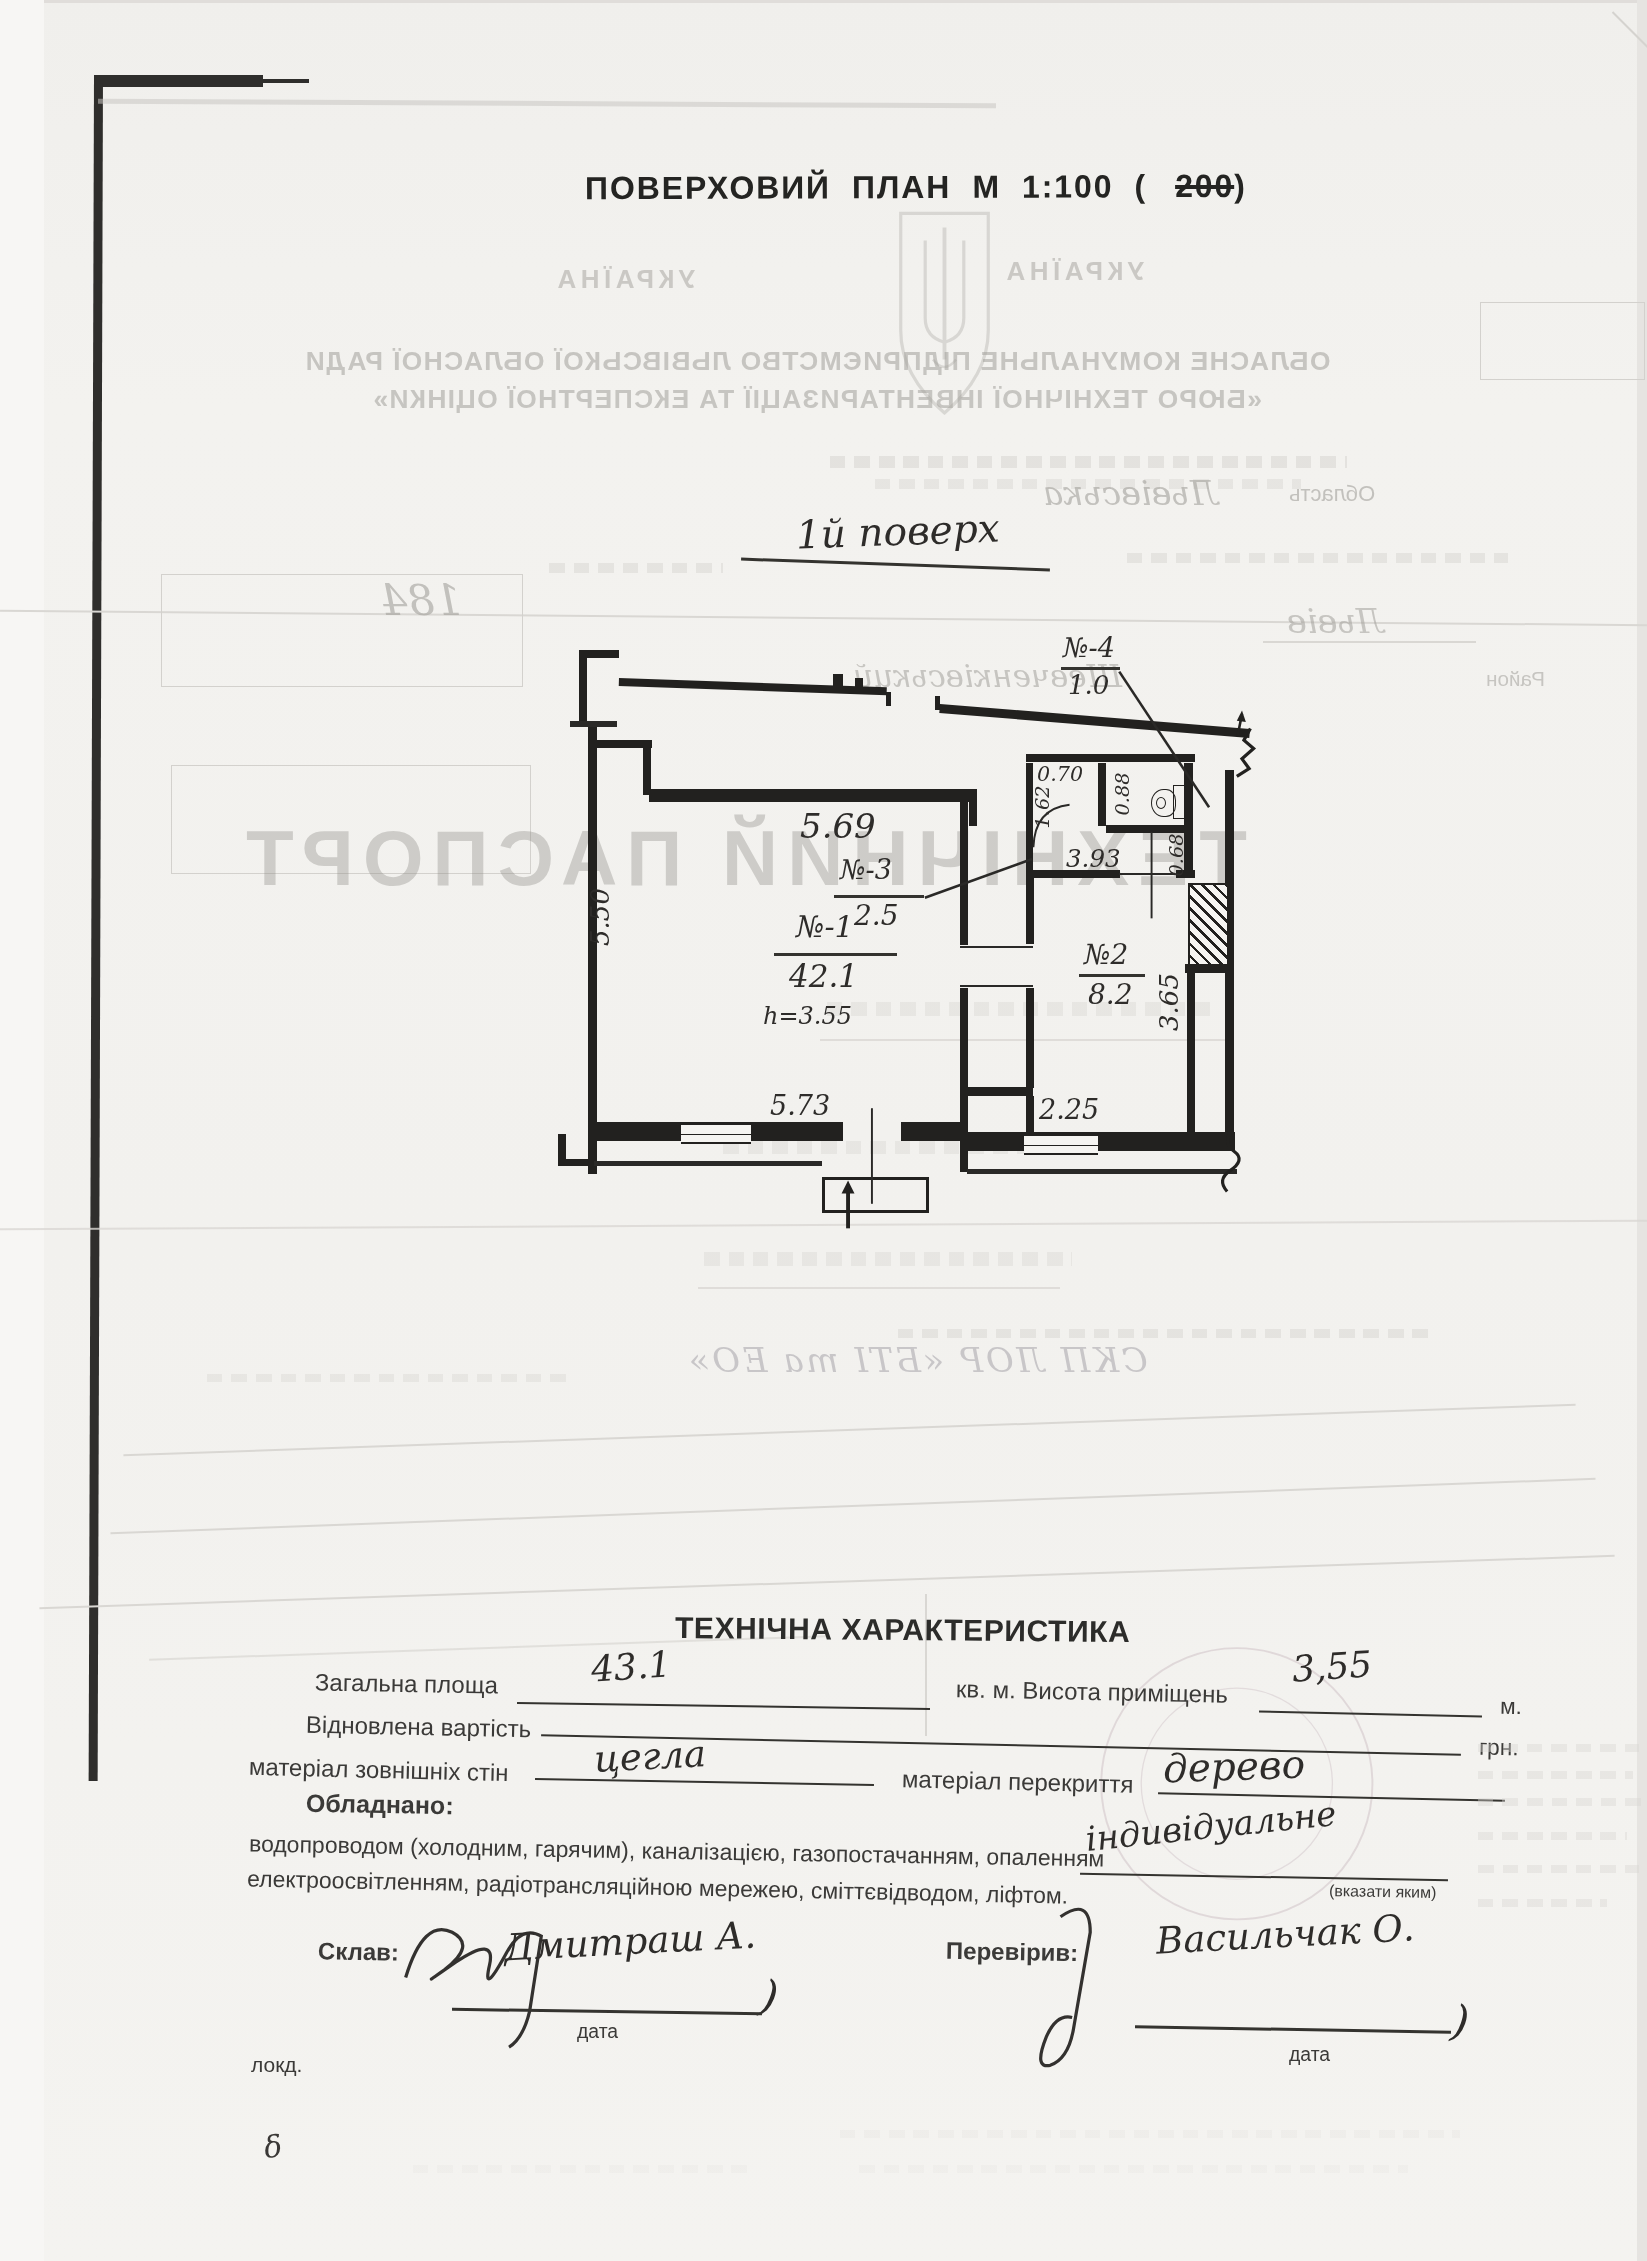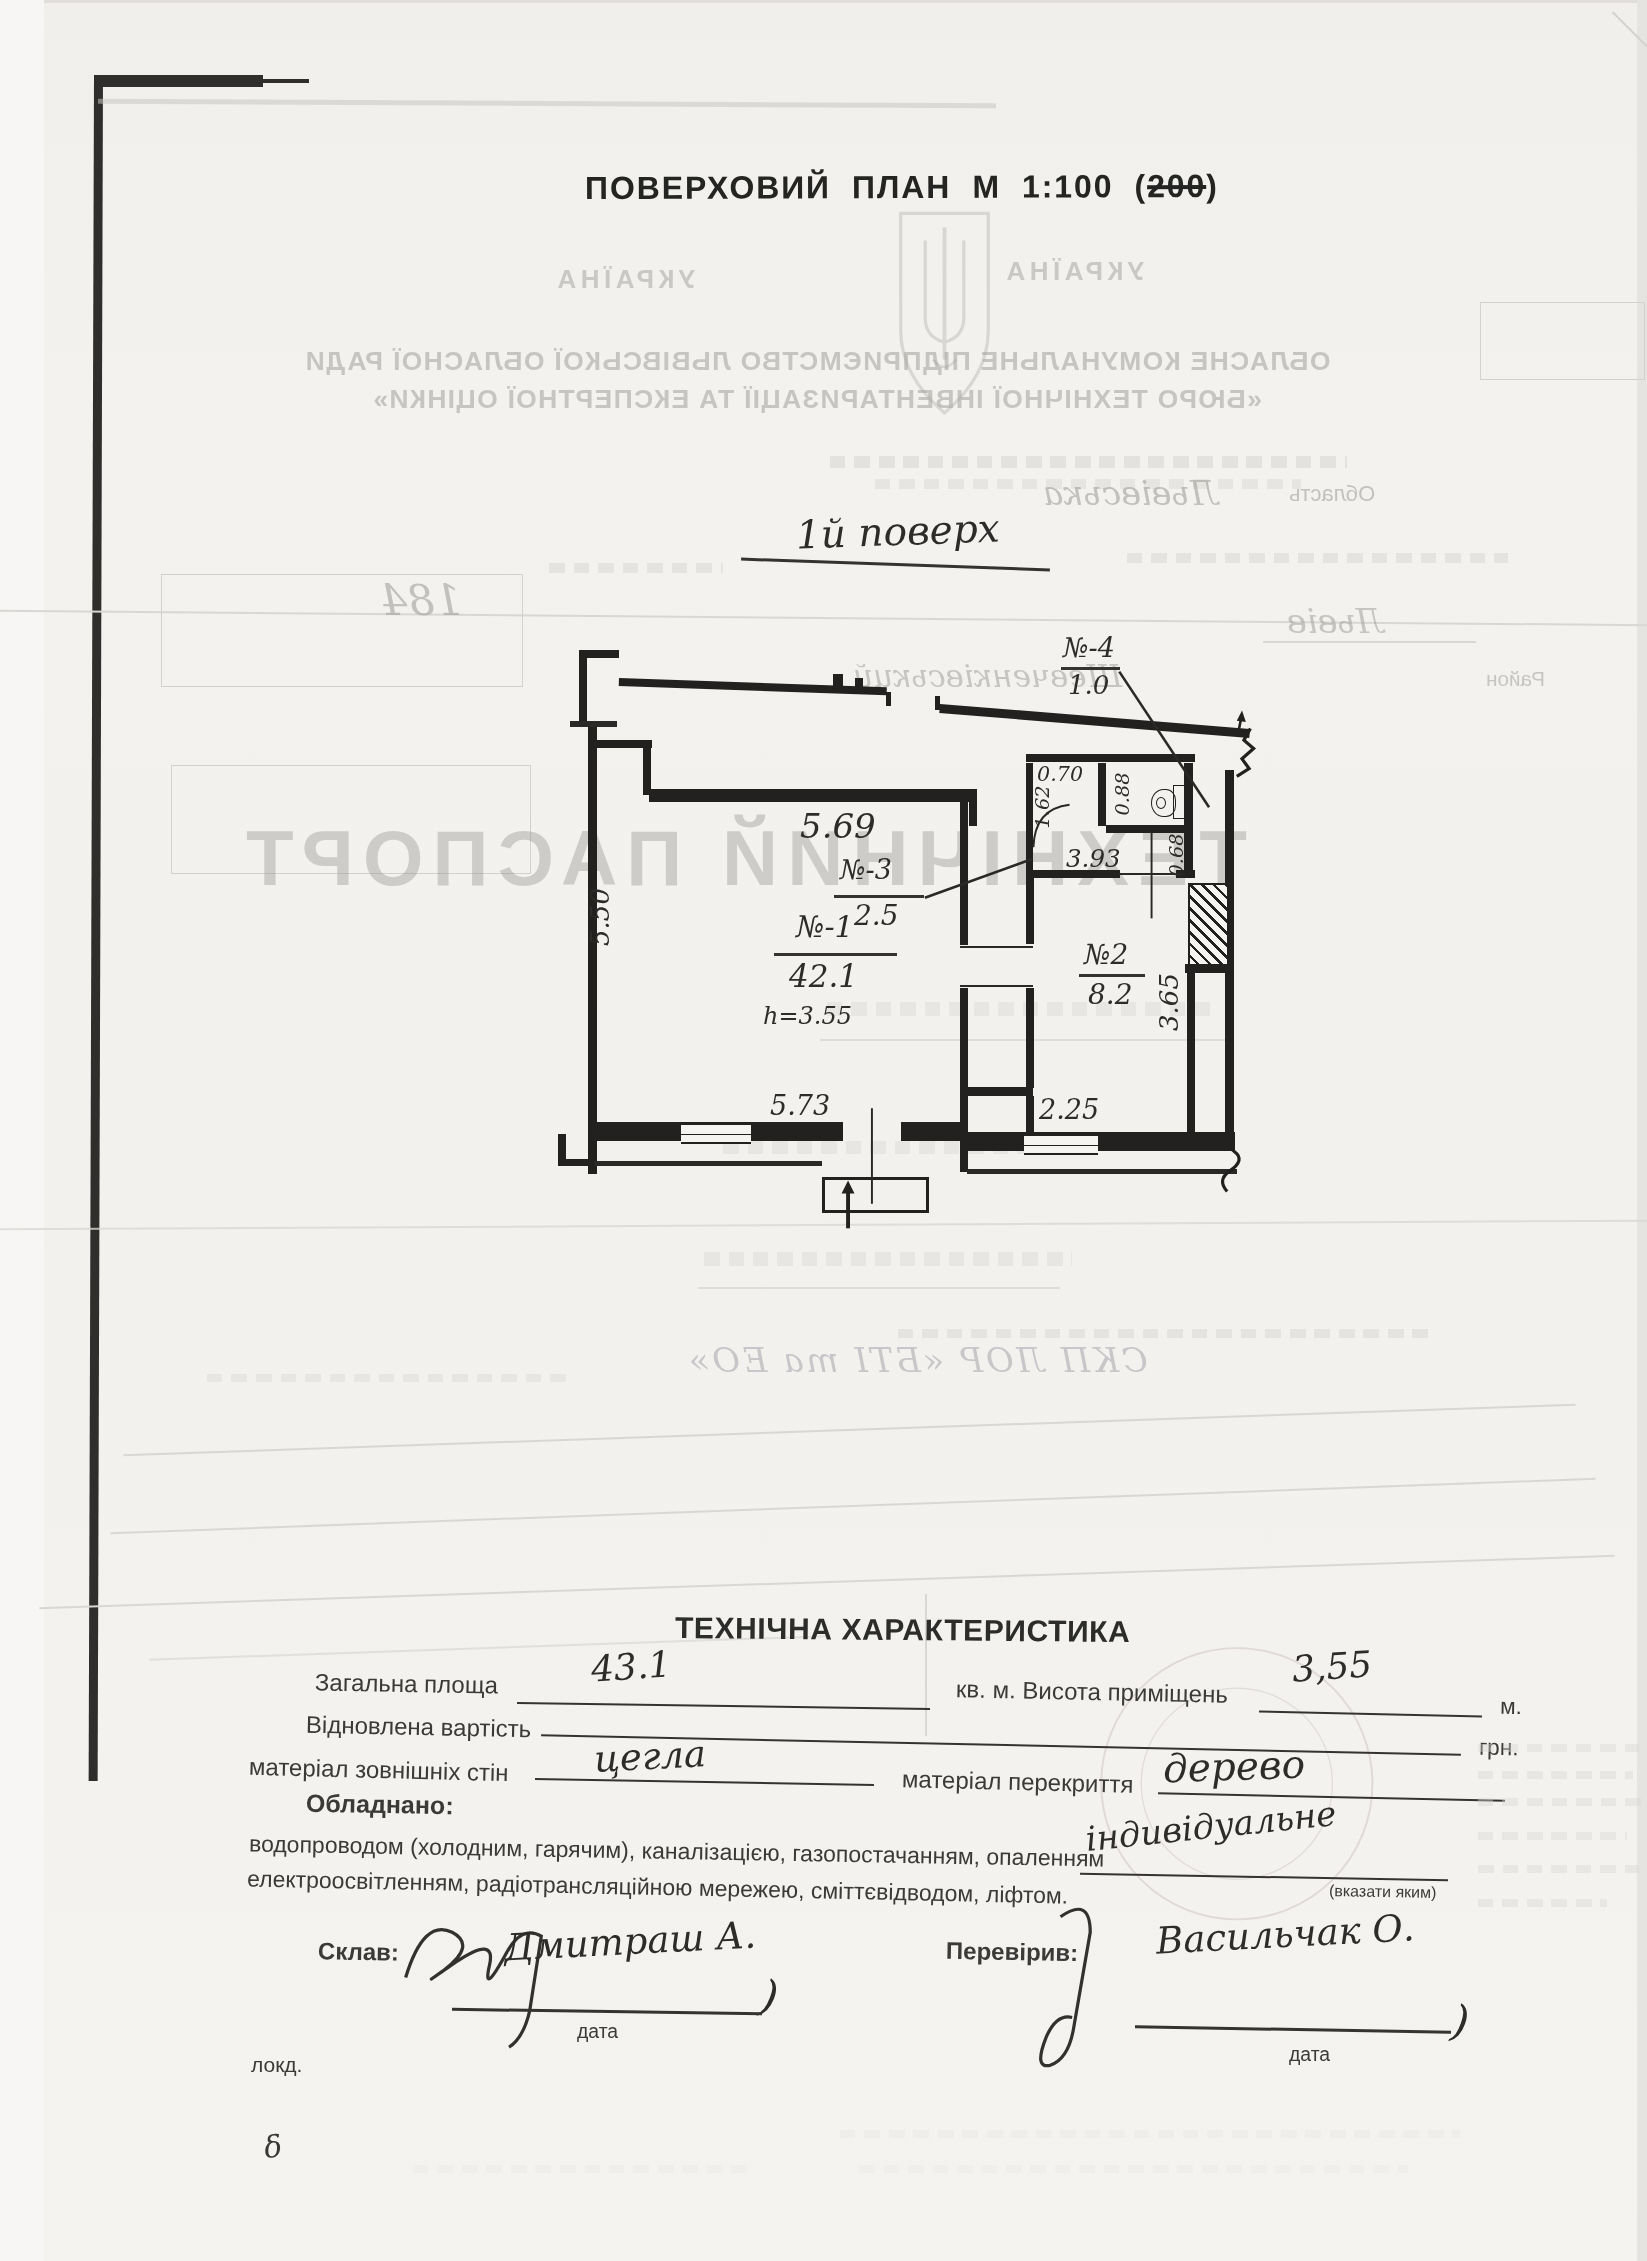--- a/index.html
+++ b/index.html
@@ -43,21 +43,21 @@
   <div class="abs" style="left:261px;top:79px;width:48px;height:3.9px;background:#2f2e2c;"></div>
   <div class="abs" style="left:94px;top:75px;width:9px;height:1706px;background:#2f2e2c;transform:rotate(.18deg);transform-origin:top left;"></div>
   <div class="abs" style="left:98px;top:101px;width:898px;height:4.5px;background:#c9c7c3;opacity:.55;transform:rotate(.3deg);"></div>
 
   <div class="abs fline" style="left:0;top:617px;width:1647px;height:1.9px;transform:rotate(.5deg);"></div>
   <div class="abs fline" style="left:0;top:1224px;width:1647px;height:1.9px;opacity:.8;transform:rotate(-.3deg);"></div>
   <div class="abs fline" style="left:925px;top:1594px;width:1.9px;height:142px;"></div>
 
   <div class="abs pr nowrap" style="left:585px;top:169px;font-size:32px;font-weight:bold;letter-spacing:1.9px;word-spacing:10.3px;color:#242422;transform:rotate(-.2deg);">
     <span>ПОВЕРХОВИЙ ПЛАН М 1:100</span>
-    <span>(</span><span style="text-decoration:line-through;text-decoration-thickness:3.9px;">200</span><span>)</span>
+    <span>(</span><span style="text-decoration:line-through;text-decoration-thickness:3.9px;margin-left:28px;">200</span><span>)</span>
   </div>
 
   <svg class="abs" width="103" height="213" style="left:893px;top:208px;opacity:.42;" viewBox="0 0 160 330">
     <path d="M12 8 H148 V190 Q148 260 80 318 Q12 260 12 190 Z" fill="none" stroke="#b5b3ae" stroke-width="5"></path>
     <path d="M50 50 V170 Q50 200 80 208 Q110 200 110 170 V50" fill="none" stroke="#b5b3ae" stroke-width="5"></path>
     <path d="M80 30 V235" fill="none" stroke="#b5b3ae" stroke-width="6"></path>
     <path d="M62 235 Q80 258 98 235" fill="none" stroke="#b5b3ae" stroke-width="4"></path>
   </svg>
   <div class="abs bleed mir nowrap" style="left:553px;top:264px;font-size:26px;font-weight:bold;letter-spacing:4.5px;opacity:.5;">УКРАЇНА</div>
   <div class="abs bleed mir nowrap" style="left:1002px;top:256px;font-size:26px;font-weight:bold;letter-spacing:4.5px;opacity:.5;">УКРАЇНА</div>

